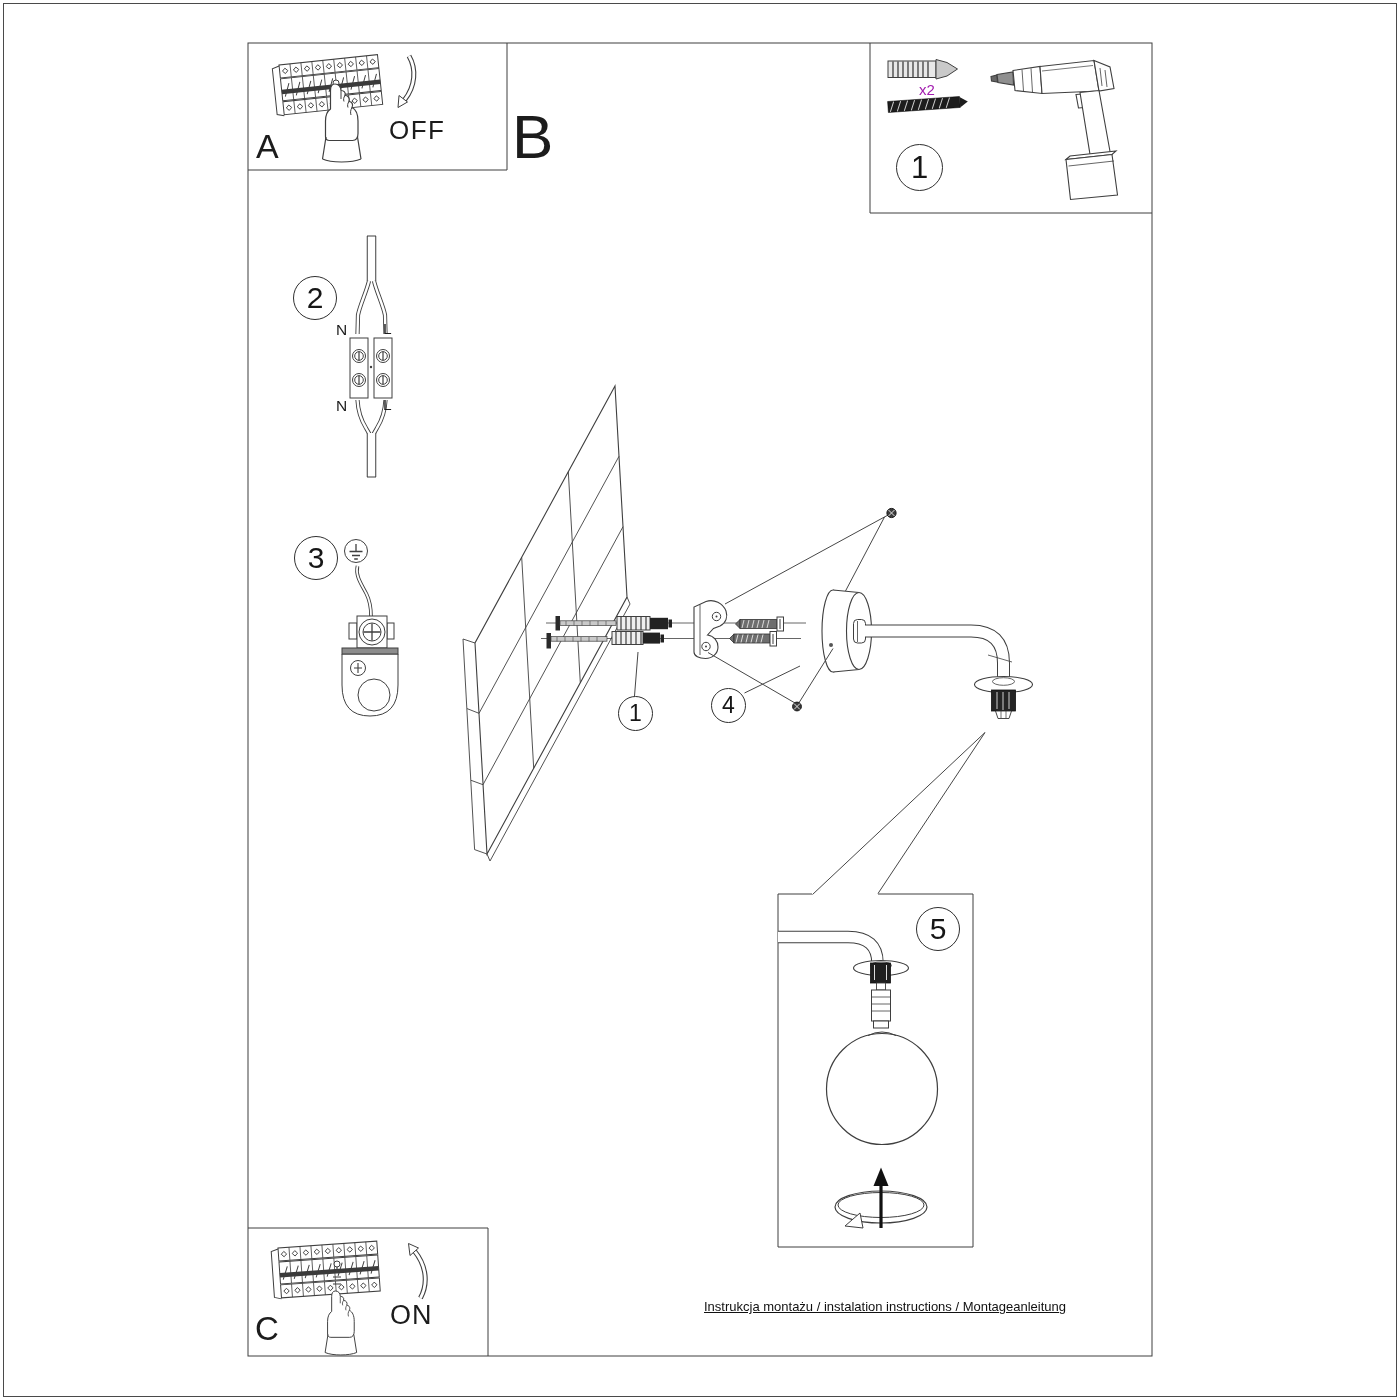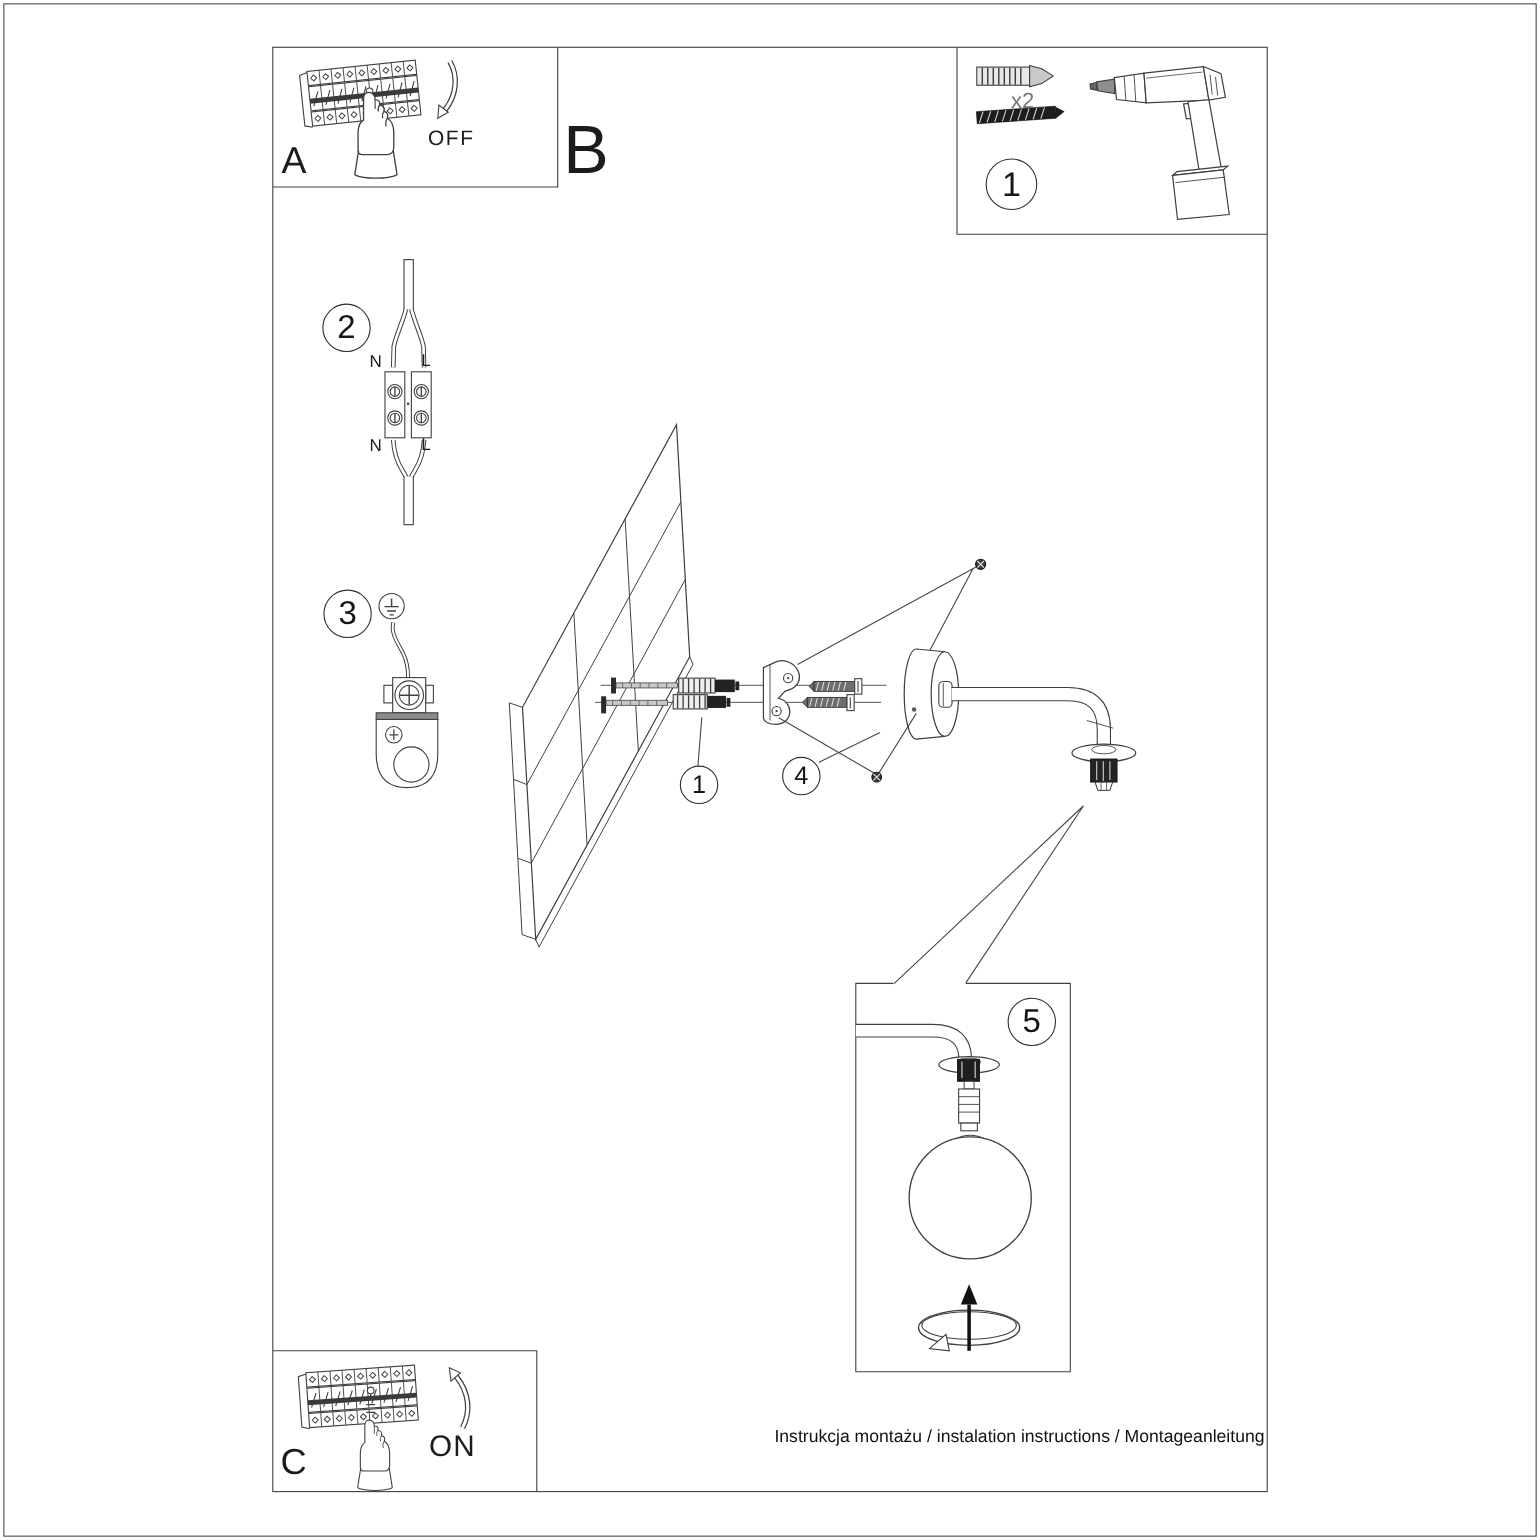--- a/index.html
+++ b/index.html
@@ -3,22 +3,22 @@
 <meta charset="utf-8">
 <style>
   html,body{margin:0;padding:0;background:#fff;}
   .page{position:relative;width:1400px;height:1400px;background:#fff;
         font-family:"Liberation Sans",sans-serif;overflow:hidden;}
   .page svg{position:absolute;left:0;top:0;}
   .t{position:absolute;color:#1c1c1c;white-space:nowrap;line-height:1;}
   .callout{position:absolute;border:1.5px solid #2f2f2f;border-radius:50%;
            background:#fff;display:flex;align-items:center;justify-content:center;
            color:#161616;}
-  .footer{position:absolute;left:704px;top:1296px;font-size:16px;
-          line-height:21.5px;color:#111;}
+  .footer{position:absolute;left:704px;top:1296px;font-size:13px;
+          line-height:21.5px;color:#111;text-decoration:underline;}
   .footer span{display:block;}
 </style>
 </head>
 <body>
 
 <div class="page">
 
 <svg width="1400" height="1400" viewBox="0 0 1400 1400" xmlns="http://www.w3.org/2000/svg" xmlns:xlink="http://www.w3.org/1999/xlink">
 <defs>
   <g id="breaker-strip">
@@ -276,23 +276,23 @@
     <polygon points="845,1226 860,1213 863,1228" fill="#fff" stroke="#3f3f3f" stroke-width="1"></polygon>
   </g>
   <g>
     <path d="M881,1228 V1186" stroke="#111" stroke-width="3.2"></path>
     <polygon points="881,1167.5 873.5,1186 888.5,1186" fill="#111"></polygon>
   </g>
 </g>
 </svg>
 
 <span class="t" style="left:256px;top:129px;font-size:34px;">A</span>
-<span class="t" style="left:389px;top:117px;font-size:19px;letter-spacing:1.5px;">OFF</span>
+<span class="t" style="left:389px;top:117px;font-size:26px;letter-spacing:1.5px;">OFF</span>
 <span class="t" style="left:512px;top:106px;font-size:62px;">B</span>
-<span class="t" style="left:919px;top:82px;font-size:20px;color:#737373;">x2</span>
+<span class="t" style="left:919px;top:82px;font-size:15px;color:#a21caf;">x2</span>
 <div class="callout" style="left:896px;top:144px;width:45px;height:45px;font-size:31px;">
       <span>1</span>
     </div>
 <div class="callout" style="left:293px;top:276px;width:42px;height:42px;font-size:30px;">
       <span>2</span>
     </div>
 <span class="t" style="left:336px;top:322px;font-size:15.5px;">N</span>
 <span class="t" style="left:383px;top:321px;font-size:15.5px;">L</span>
 <span class="t" style="left:336px;top:398px;font-size:15.5px;">N</span>
 <span class="t" style="left:383px;top:397px;font-size:15.5px;">L</span>

